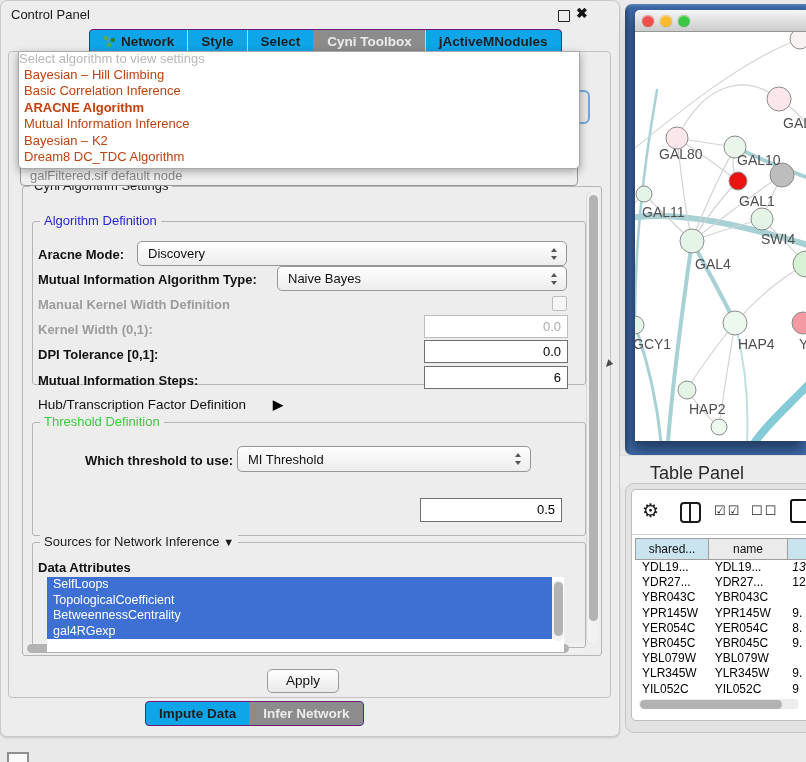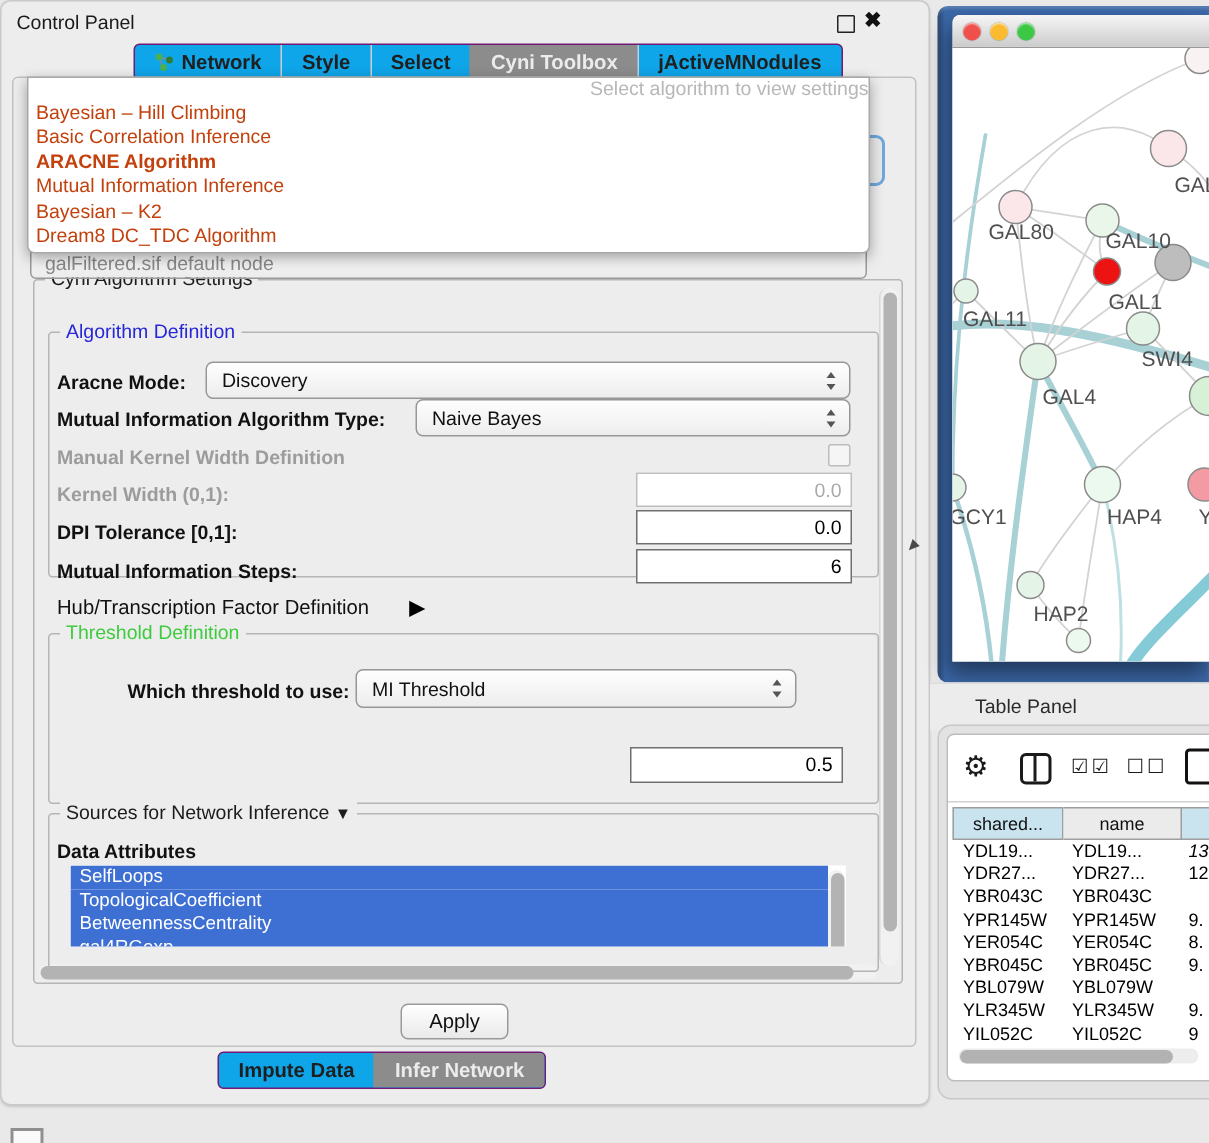--- a/index.html
+++ b/index.html
@@ -13,21 +13,21 @@
   .tabgroup{position:absolute;display:flex;border:1px solid #701a75;border-radius:4px;background:#0ea5e9;overflow:hidden;height:23px}
   .top-tabs{left:88px;top:28px}
   .tab{display:flex;align-items:center;gap:5px;padding:0 13px;font-size:13.5px;font-weight:bold;color:#1f1f1f;line-height:23px;border-left:1px solid #cfcfcf;cursor:default;white-space:nowrap}
   .tab:first-child{border-left:none}
   .tab.sel{background:#8c8c8c;color:#ececec;border-left-color:#8c8c8c}
   .bottom-tabs{left:144px;top:700px}
   
   .cp-content{position:absolute;left:7px;top:50px;width:601px;height:645px;border:1px solid #c2c2c2;border-radius:4px;background:#ededed}
   
   .dd{position:absolute;left:17px;top:50px;width:560px;height:116px;background:#fff;border:1px solid #a9a9a9;border-radius:0 0 5px 5px;box-shadow:0 3px 9px rgba(0,0,0,.35);z-index:30}
-  .dd-header{height:15px;text-align:right;color:#b7b7b7;font-size:13px;line-height:14px}
+  .dd-header{height:15px;text-align:left;color:#b7b7b7;font-size:13px;line-height:14px}
   .dd-item{font-size:13px;color:#c2410c;padding-left:5px;line-height:16.4px;white-space:nowrap}
   .dd-item.bold{font-weight:bold}
   
   .combo-frag{position:absolute;left:559px;top:89px;width:26px;height:30px;border:2px solid #6fa7dc;border-radius:6px;background:#e8e8e8;z-index:5}
   .ghost-combo{position:absolute;left:19px;top:163px;width:558px;height:22px;border:1px solid #9a9a9a;border-radius:4px;background:linear-gradient(#fdfdfd,#ececec);z-index:4;font-size:13px;color:#8a8a8a;line-height:21px;padding-left:9px;box-sizing:border-box}
   
   .gbox{position:absolute;border:1px solid #b5b5b5;border-radius:3px}
   .glegend{position:absolute;top:-9px;left:7px;background:#ededed;padding:0 4px;font-size:13px;color:#1c1c1c;white-space:nowrap}
   .glegend.blue{color:#2727d8}
   .glegend.green{color:#3ecb3e}
@@ -44,34 +44,34 @@
   
   .tfield{position:absolute;border:1px solid #6f6f6f;background:#fff;font-size:13px;color:#000;text-align:right;box-sizing:border-box;padding-right:6px;line-height:21px}
   .tfield.dis{border-color:#bdbdbd;color:#a9a9a9}
   .cbox{position:absolute;width:13px;height:13px;border:1.5px solid #bdbdbd;border-radius:2px;background:#f5f5f5}
   
   .vsb{position:absolute;width:12px;background:#f1f1f1;border-left:1px solid #d8d8d8;border-radius:6px}
   .vsb .thumb{position:absolute;left:1.5px;width:9px;background:#b3b3b3;border-radius:5px}
   .hsb{position:absolute;height:10px;background:#f1f1f1;border-radius:5px}
   .hsb .thumb{position:absolute;top:0.5px;height:9px;background:#b3b3b3;border-radius:5px}
   
-  .attr-list{position:absolute;left:46px;top:576px;width:517px;height:54px;background:#fff;overflow:hidden}
+  .attr-list{position:absolute;left:46px;top:576px;width:517px;height:75px;background:#fff;overflow:hidden}
   .attr-item{width:505px;height:15.5px;background:#3e6fd3;color:#fff;font-size:12.5px;line-height:15.5px;padding-left:6px;box-sizing:border-box;white-space:nowrap}
   
   .apply{position:absolute;left:266px;top:668px;width:70px;height:22px;border:1px solid #9a9a9a;border-radius:5px;background:linear-gradient(#ffffff,#e9e9e9);font-size:13.5px;color:#111;text-align:center;line-height:21px}
   .arrow{font-size:12px;color:#000}
   
   .net-frame{position:absolute;left:625px;top:4px;width:181px;height:451px;border-radius:7px 0 0 7px;background:linear-gradient(90deg,#28466f 0px,#3c68a8 5px);box-shadow:inset 0 2px 2px rgba(255,255,255,.15)}
   .mac-window{position:absolute;left:635px;top:10px;width:171px;height:431px;background:#fff;border-radius:5px 0 0 0;box-shadow:-3px 8px 14px rgba(0,0,0,.45)}
   .titlebar{height:21px;background:linear-gradient(#f6f6f6,#cccccc);border-bottom:1px solid #979797;border-radius:5px 0 0 0;position:relative}
   .tl{position:absolute;top:4.5px;width:12px;height:12px;border-radius:50%;box-shadow:inset 0 1px 1px rgba(255,255,255,.6),0 0 1px rgba(0,0,0,.4)}
   .net-canvas{position:relative;width:171px;height:409px;overflow:hidden;background:#fff}
   
   .tp-strip{position:absolute;left:620px;top:455px;width:186px;height:31px;background:#ececec;border-top:1px solid #dcdcdc}
-  .tp-title{position:absolute;left:650px;top:463px;font-size:13px;color:#2a2a2a}
+  .tp-title{position:absolute;left:650px;top:463px;font-size:18px;color:#2a2a2a}
   .tp-wrap{position:absolute;left:625px;top:483px;width:181px;height:248px;background:#e2e2e2;border:1px solid #c6c6c6;border-radius:9px 0 0 9px}
   .tp-card{position:absolute;left:631px;top:489px;width:175px;height:230px;background:#fff;border:1px solid #bdbdbd;border-radius:5px 0 0 5px;overflow:hidden}
   .tp-toolbar{position:absolute;left:0;top:0;width:100%;height:44px;border-bottom:1px solid #d2d2d2}
   .gear{position:absolute;left:10px;top:9px;font-size:19px;color:#1a1a1a}
   .splitico{position:absolute;left:48px;top:12px;width:17px;height:17px;border:2px solid #1a1a1a;border-radius:4px}
   .splitico:before{content:"";position:absolute;left:7px;top:0;width:2px;height:100%;background:#1a1a1a}
   .glyphico{position:absolute;top:13px;font-size:13px;color:#1a1a1a;letter-spacing:2px}
   .docico{position:absolute;left:158px;top:9px;width:20px;height:20px;border:2px solid #111;border-radius:3px 6px 3px 3px}
   .tp-head{position:absolute;left:3px;top:48px;height:22px;display:flex}
   .hc{border:1px solid #9e9e9e;border-left-width:0;font-size:12px;text-align:center;line-height:21px;color:#111;box-sizing:border-box;overflow:hidden;white-space:nowrap}

